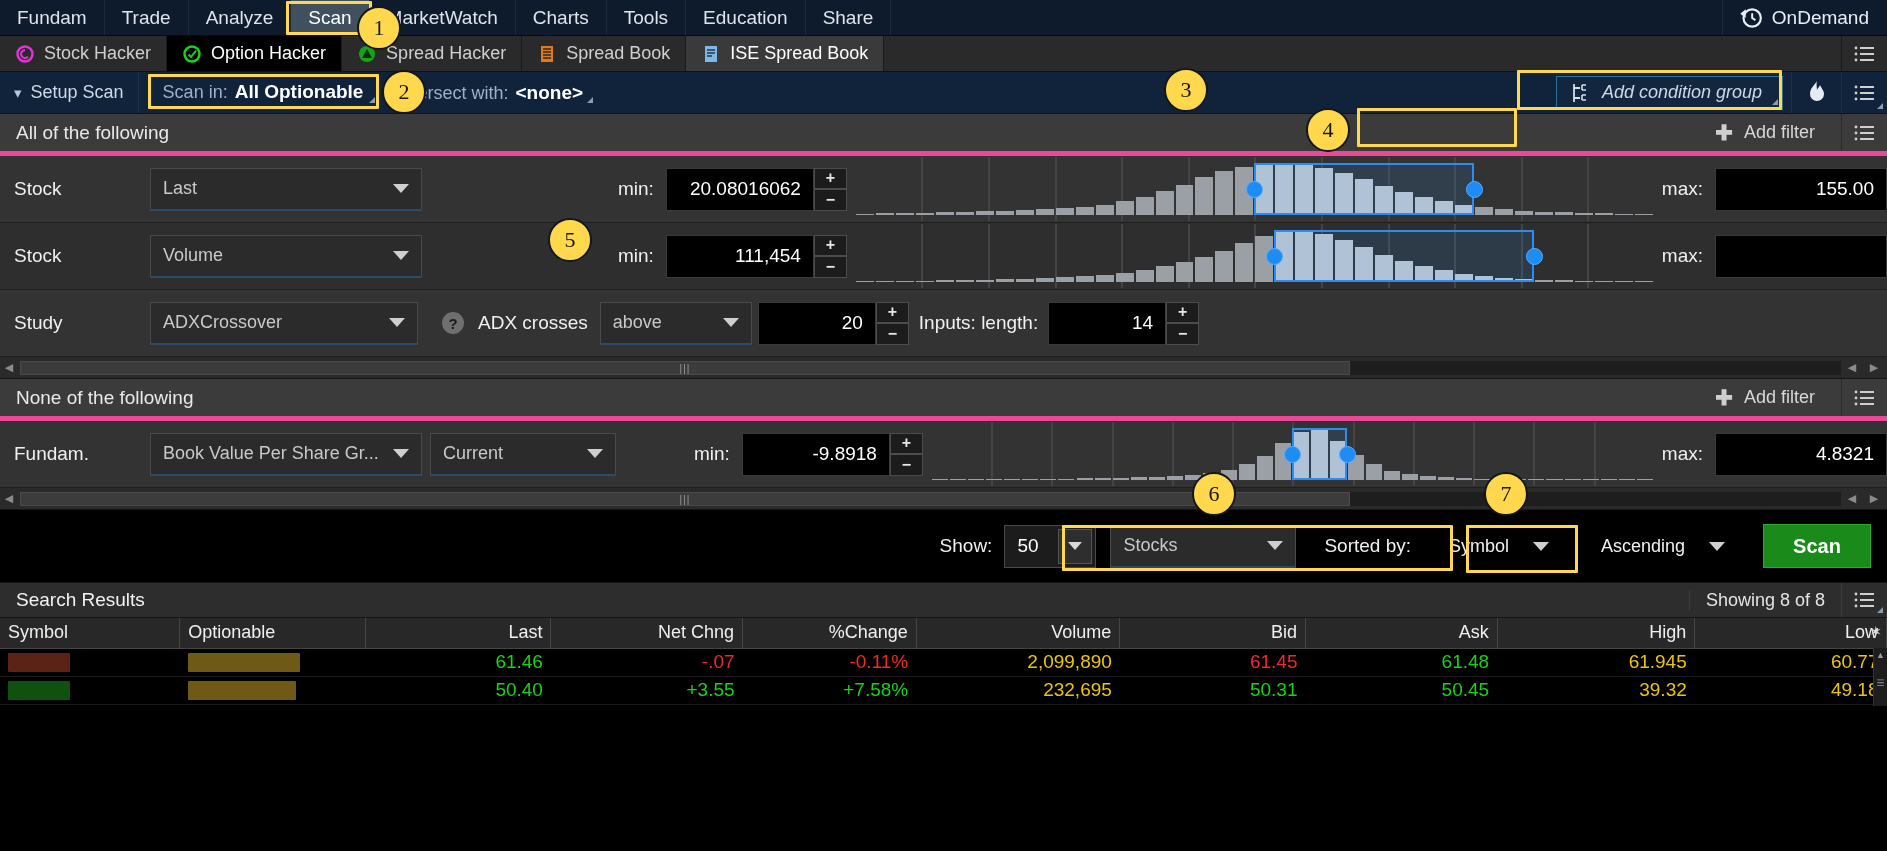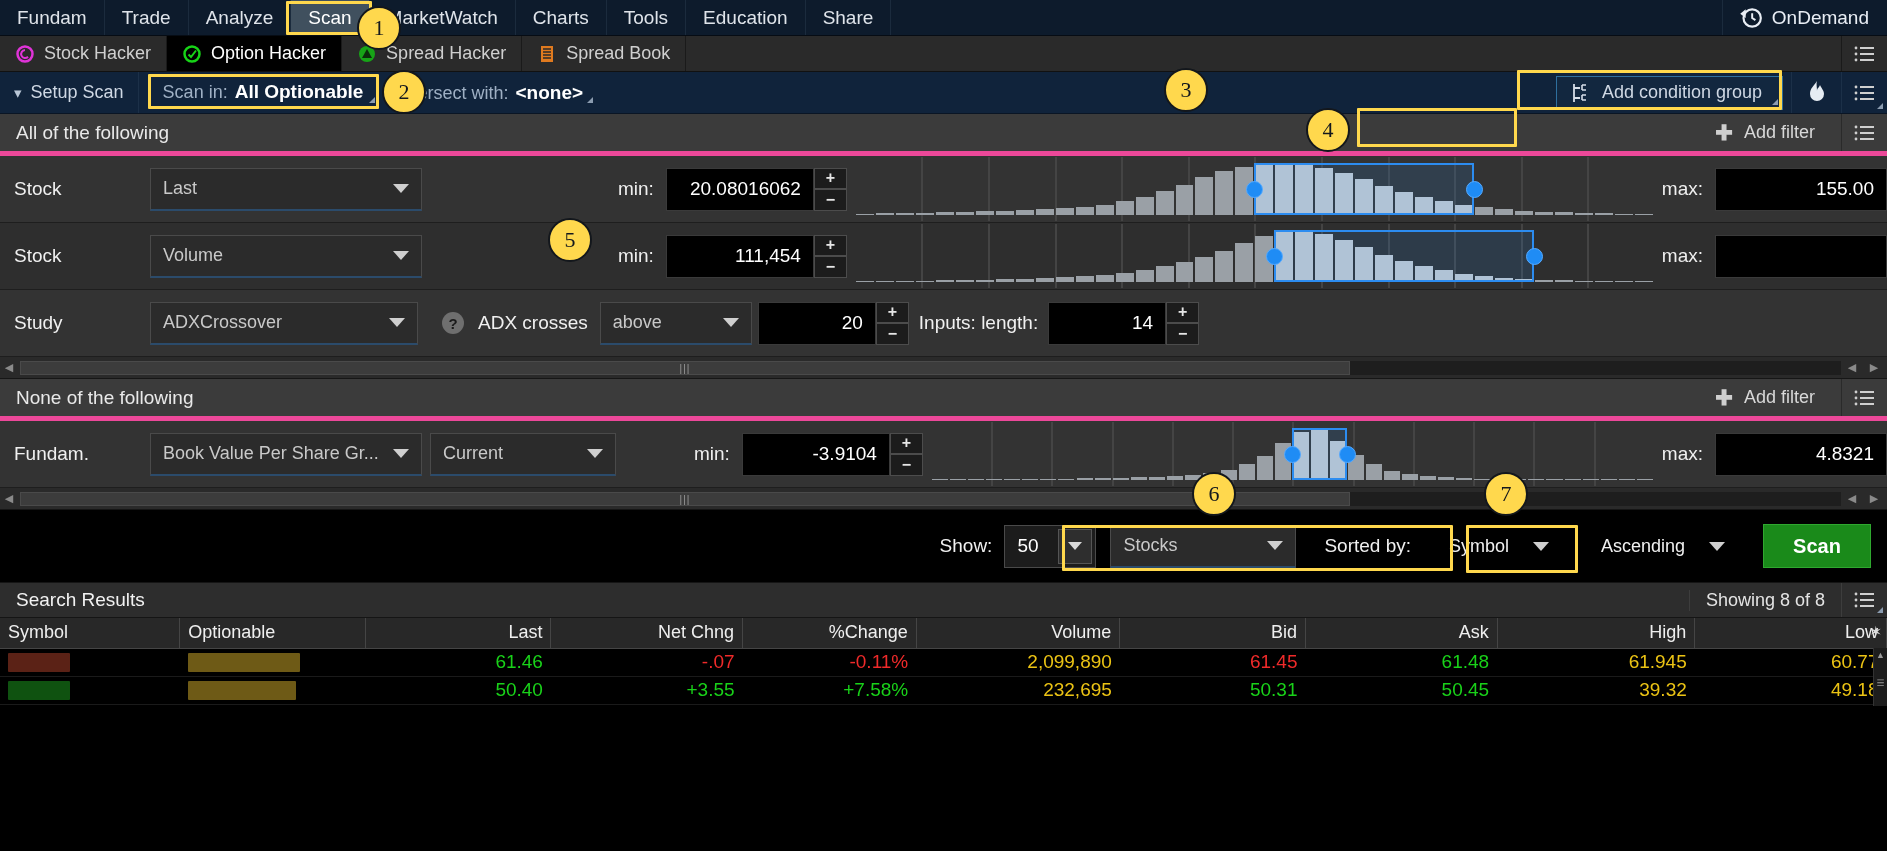--- a/index.html
+++ b/index.html
@@ -68,21 +68,21 @@
     display:flex; align-items:baseline; gap:7px; padding: 3px 14px;
     font-size:18px; color:#9fb0c4; margin-left: 4px; position: relative;
   }
   .intersect b { color:#fff; font-size: 19px; }
   .corner-tri { position:absolute; right:4px; bottom:4px; width:0;height:0;
     border-left:6px solid transparent; border-bottom:6px solid #8b9cb0; }
   .setup-spacer { flex:1; }
   .addcond {
     display:flex; align-items:center; gap:11px; padding: 5px 20px 5px 14px;
     font-size:18px; color:#cfd8e4; background:#12273f;
-    border:1px solid #2e6f9e; position: relative; margin-right: 8px;
+    border:1px solid #2e6f9e; position: relative; margin-right: 8px; font-style: italic;
   }
   .flame-btn { width:50px; height:100%; display:flex; align-items:center; justify-content:center;
      border-left:1px solid #1c3048; }
   .setup-menu-btn { width:46px; height:100%; display:flex; align-items:center; justify-content:center;
      border-left:1px solid #1c3048; position:relative;}
 
   
   .grouphdr {
     height: 42px; background: #3b3b3b; display:flex; align-items:center;
     border-bottom: 5px solid #ec4899;
@@ -302,20 +302,27 @@
         <path d="M10 5 L15 14 L5 14 Z" fill="#0b2e0b"></path>
       </svg>
       <span>Spread Hacker</span>
     </div>
     <div class="tab">
       <svg class="tab-ico" viewBox="0 0 20 20">
         <rect x="4" y="2" width="12" height="16" fill="#e07a1f"></rect>
         <path d="M6 5 h8 M6 8 h8 M6 11 h8 M6 14 h8" stroke="#2a2a2a" stroke-width="1.4"></path>
       </svg>
       <span>Spread Book</span>
+    </div>
+    <div class="tab blue">
+      <svg class="tab-ico" viewBox="0 0 20 20">
+        <rect x="4" y="2" width="12" height="16" fill="#7fb8e8"></rect>
+        <path d="M6 6 h8 M6 9 h8 M6 12 h5" stroke="#1d3a52" stroke-width="1.3"></path>
+      </svg>
+      <span>ISE Spread Book</span>
     </div>
     <div class="tabstrip-spacer"></div>
     <div class="strip-menu-btn">
       <svg width="22" height="18" viewBox="0 0 22 18">
         <circle cx="2" cy="3" r="1.4" fill="#cfcfcf"></circle>
           <rect x="6" y="2" width="14" height="2" fill="#cfcfcf"></rect>
         <circle cx="2" cy="9" r="1.4" fill="#cfcfcf"></circle>
           <rect x="6" y="8" width="14" height="2" fill="#cfcfcf"></rect>
         <circle cx="2" cy="15" r="1.4" fill="#cfcfcf"></circle>
           <rect x="6" y="14" width="14" height="2" fill="#cfcfcf"></rect>
@@ -615,21 +622,21 @@
       <span>Book Value Per Share Gr...</span>
       <span class="arr"></span>
     </div>
     <div class="combo w190" style="margin-left:8px">
       <span>Current</span>
       <span class="arr"></span>
     </div>
     <div style="width:78px"></div>
     <div class="minlabel">min:</div>
     <div class="spin" style="margin-left:12px">
-      <div class="spinfield" style="width:148px">-3.9104</div>
+      <div class="spinfield" style="width:148px">-9.8918</div>
       <div class="spinbtns">
         <div class="spinbtn">+</div>
         <div class="spinbtn">−</div>
       </div>
     </div>
     <div class="hist" id="hist2">
         <div class="ticks">
           <div class="tick" style="left: 60.25px;"></div>
           <div class="tick" style="left: 120.5px;"></div>
           <div class="tick" style="left: 180.75px;"></div>

